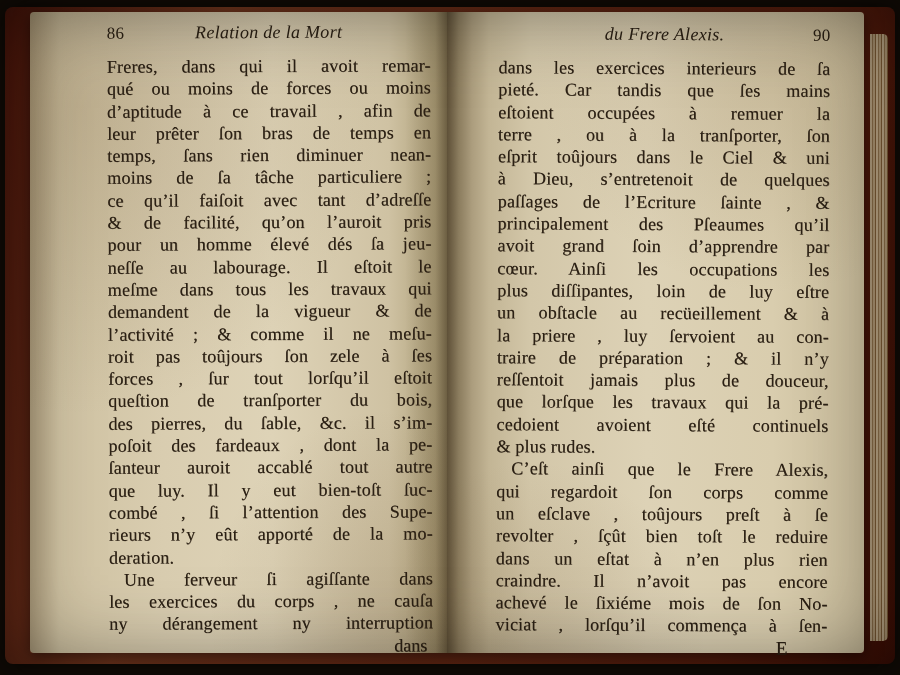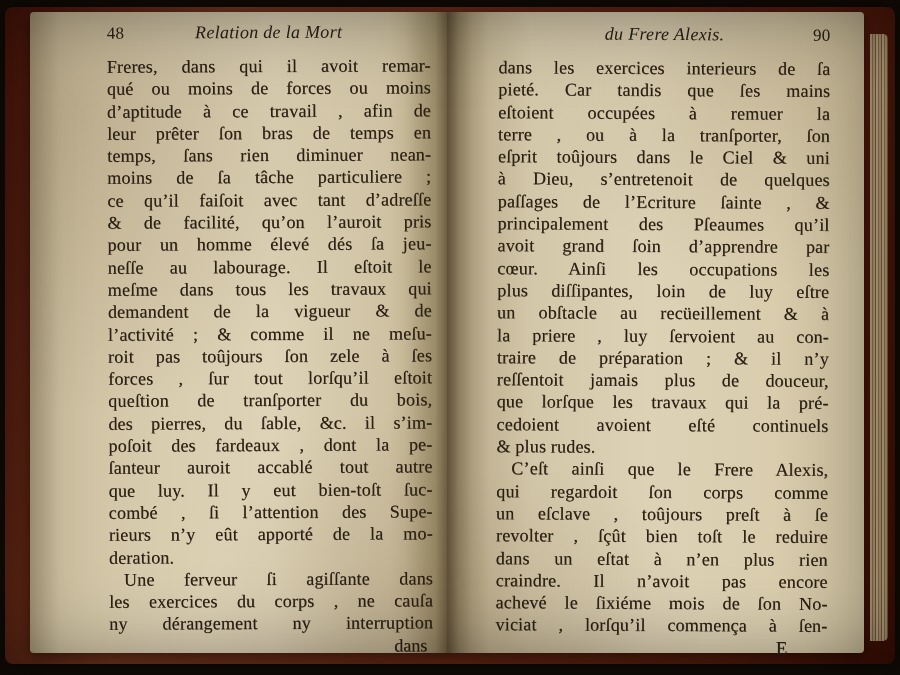--- a/index.html
+++ b/index.html
@@ -51,21 +51,21 @@
 
 <div class="photo">
   <div class="cover"></div>
   <div class="edge-stripes"></div>
 
   <div class="pages">
 
     <div class="page page-left">
       <div class="text-block tb-left">
         <div class="page-header hdr-left">
-          <span class="folio">48</span>
+          <span class="folio">86</span>
           <span class="title">Relation de la Mort</span>
           <span class="folio"></span>
         </div>
         <div class="line">Freres, dans qui il avoit remar-</div>
         <div class="line">qué ou moins de forces ou moins</div>
         <div class="line">d’aptitude à ce travail , afin de</div>
         <div class="line">leur prêter ſon bras de temps en</div>
         <div class="line">temps, ſans rien diminuer nean-</div>
         <div class="line">moins de ſa tâche particuliere ;</div>
         <div class="line">ce qu’il faiſoit avec tant d’adreſſe</div>

